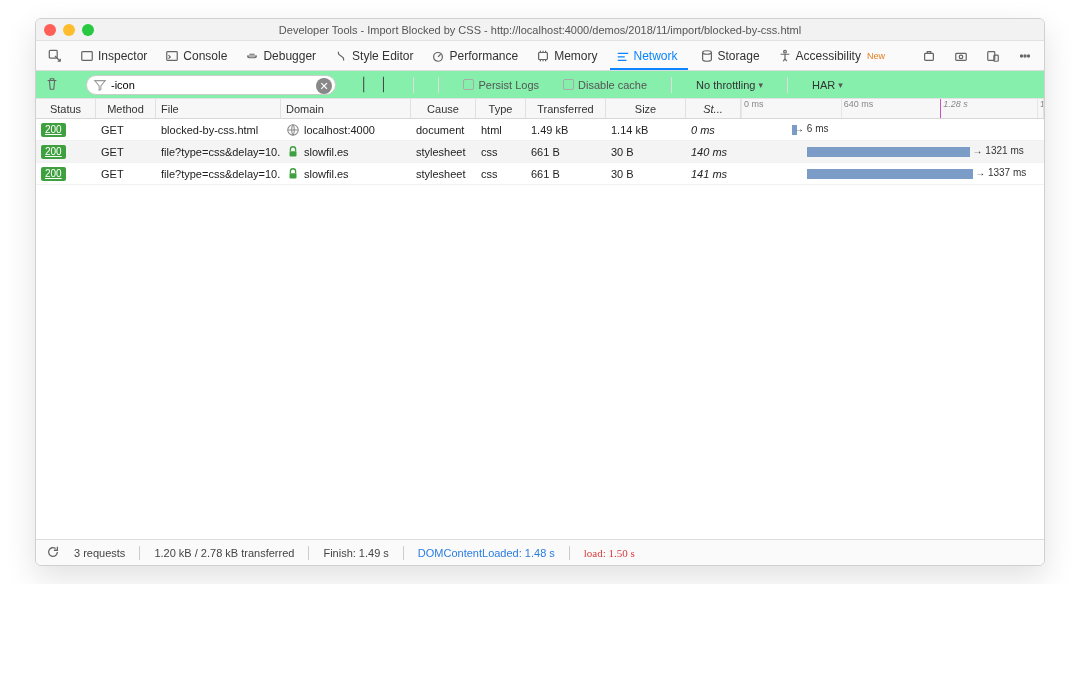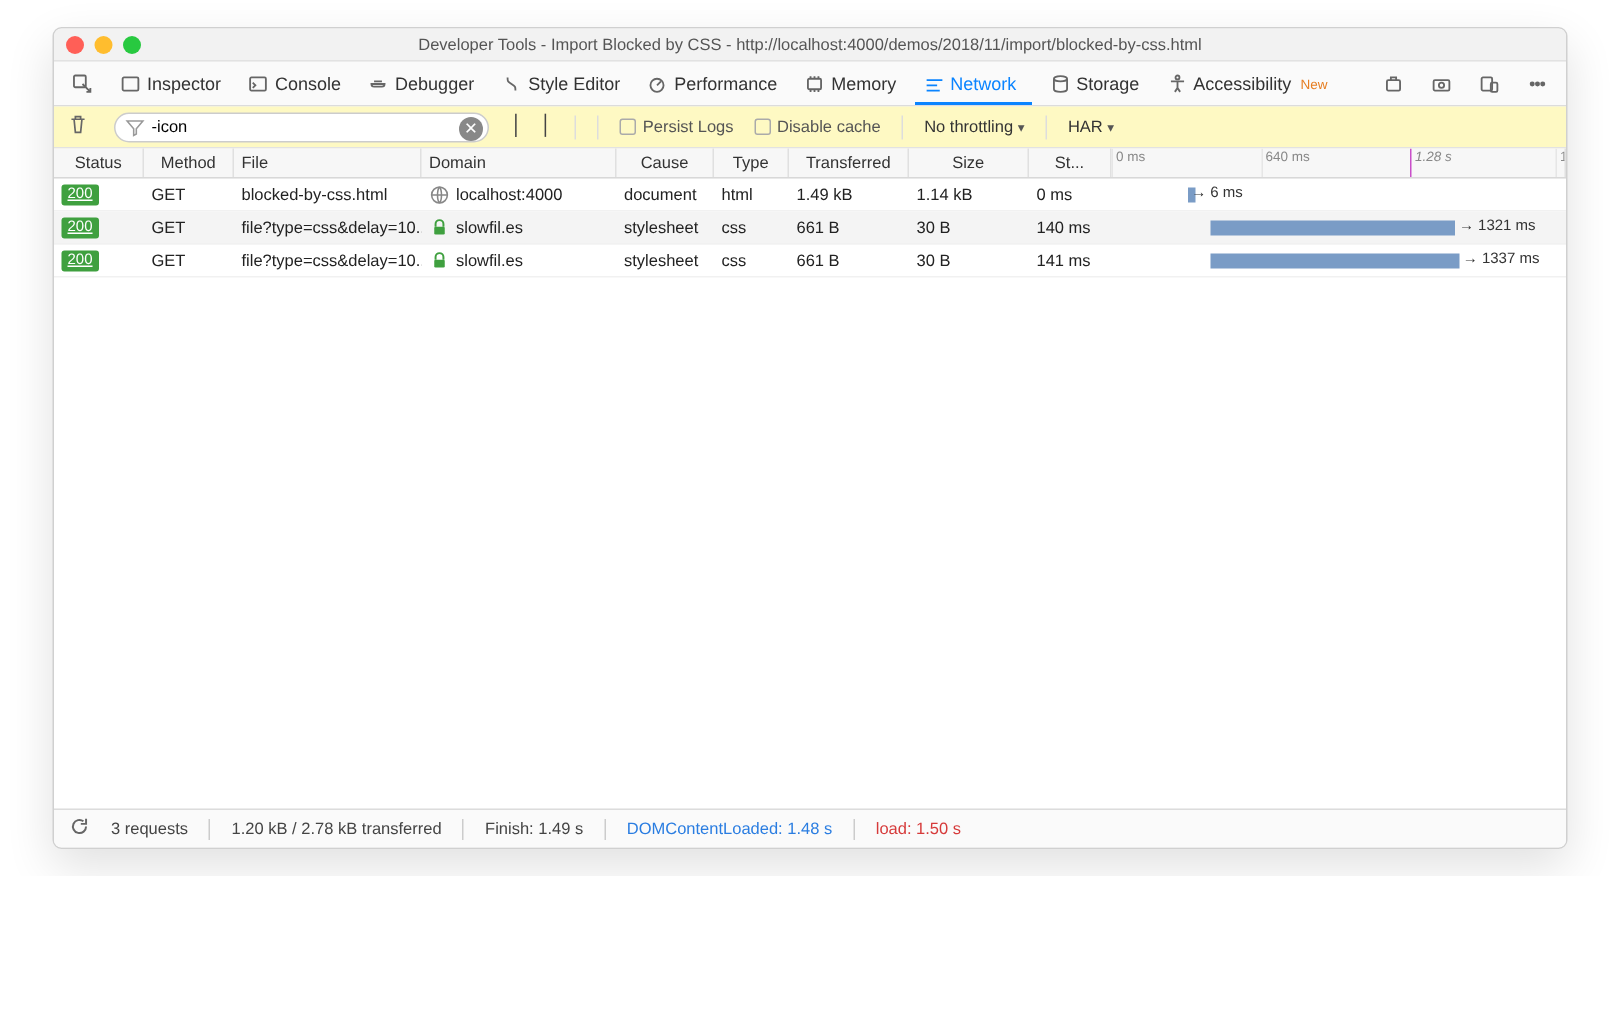--- a/index.html
+++ b/index.html
@@ -16,41 +16,41 @@
   .tool.active { color:#0a84ff; }
   .tool.active::after { content:""; }
   .tool-underline { position:relative; }
   .tool-underline.active::before { content:""; position:absolute; bottom:-5px; left:0; right:0; height:2px; background:#0a84ff; }
   .toolbar .spacer { flex:1; }
   .badge-new { font-size:9px; color:#e67e22; margin-left:2px; }
   .ic { width:14px; height:14px; display:inline-flex; align-items:center; justify-content:center; }
   .ic svg { width:14px; height:14px; stroke:#666; fill:none; stroke-width:1.4; }
   .tool.active .ic svg { stroke:#0a84ff; }
 
-  .subbar { display:flex; align-items:center; height:28px; border-bottom:1px solid #e2e2e2; padding:0 6px; gap:14px; font-size:11px; color:#444; background:#fef9c3; }
+  .subbar { display:flex; align-items:center; height:28px; border-bottom:1px solid #e2e2e2; padding:0 6px; gap:24px; font-size:11px; color:#444; background:#86efac; }
   .subbar .trash { width:20px; text-align:center; color:#666; }
   .filterbox { position:relative; display:flex; align-items:center; border:1px solid #ccc; border-radius:12px; padding:0 24px 0 22px; height:20px; background:#fff; width:250px; }
   .filterbox input { border:0; outline:0; font-size:11px; width:100%; background:transparent; }
   .filterbox .funnel { position:absolute; left:6px; top:2px; }
   .filterbox .clear { position:absolute; right:3px; top:2px; width:16px; height:16px; border-radius:50%; background:#888; color:#fff; font-size:11px; text-align:center; line-height:16px; }
   .pause { letter-spacing:2px; font-family:monospace; font-size:13px; color:#444; }
   .filters { display:flex; align-items:center; gap:2px; }
   .filters span { padding:2px 6px; border-radius:2px; }
   .filters span.sel { background:#ddd; }
   .chk { display:flex; align-items:center; gap:4px; color:#555; }
   .chk .box { width:11px; height:11px; border:1px solid #aaa; border-radius:2px; display:inline-block; }
   .sep { width:1px; height:16px; background:#ddd; }
   .throttle, .har { display:flex; align-items:center; gap:3px; color:#333; }
   .chev { font-size:9px; color:#555; }
 
   .headerrow { display:flex; height:20px; border-bottom:1px solid #d8d8d8; font-size:11px; color:#333; background:#f7f7f7; }
   .headerrow > div { border-right:1px solid #e0e0e0; padding:2px 5px; display:flex; align-items:center; justify-content:center; white-space:nowrap; overflow:hidden; }
   .col-status{width:60px;} .col-method{width:60px;} .col-file{width:125px; justify-content:flex-start!important;}
   .col-domain{width:130px; justify-content:flex-start!important;} .col-cause{width:65px;}
-  .col-type{width:50px;} .col-xfer{width:80px;} .col-size{width:80px;} .col-time{width:55px;}
+  .col-type{width:50px;} .col-xfer{width:80px;} .col-size{width:80px;} .col-time{width:55px;font-style:italic;}
   .col-waterfall{flex:1; position:relative;}
 
   .headerrow .col-waterfall { justify-content:flex-start; padding:0; font-size:9px; color:#888; }
   .tick { position:absolute; top:0; bottom:0; border-left:1px solid #e6e6e6; padding-left:2px; }
   .tick.v { border-left:1px solid #c94fc9; }
 
   .rows { font-size:11px; color:#222; }
   .row { display:flex; height:22px; align-items:center; border-bottom:1px solid #f1f1f1; }
   .row:nth-child(even){ background:#f4f4f4; }
   .row > div { padding:0 5px; display:flex; align-items:center; height:100%; overflow:hidden; white-space:nowrap; text-overflow:ellipsis; }
@@ -63,21 +63,21 @@
   .col-cause,.col-type,.col-xfer,.col-size,.col-time { justify-content:flex-start; }
 
   .waterfall { position:relative;margin-left:48px; }
   .bar { position:absolute; height:10px; top:6px; background:#7a9cc6; }
   .barlabel { position:absolute; top:4px; font-size:10px; color:#333; white-space:nowrap; }
   .arrow { font-size:10px; color:#333; }
 
   .statusbar { height:26px; border-top:1px solid #dcdcdc; background:#fafafa; display:flex; align-items:center; gap:14px; padding:0 10px; font-size:11px; color:#444; }
   .statusbar .sbsep { width:1px; height:14px; background:#ccc; }
   .dcm { color:#2a7de1; }
-  .loadspan { color:#d63a3a; }
+  .loadspan { color:#d63a3a;font-family:Liberation Serif, serif; }
   .reload svg { width:14px; height:14px; stroke:#666; fill:none; stroke-width:1.5; }
   .body { min-height:420px; }
 </style>
 </head>
 <body>
 
 <div class="window">
 
   <div class="titlebar">
     <div class="traffic">

